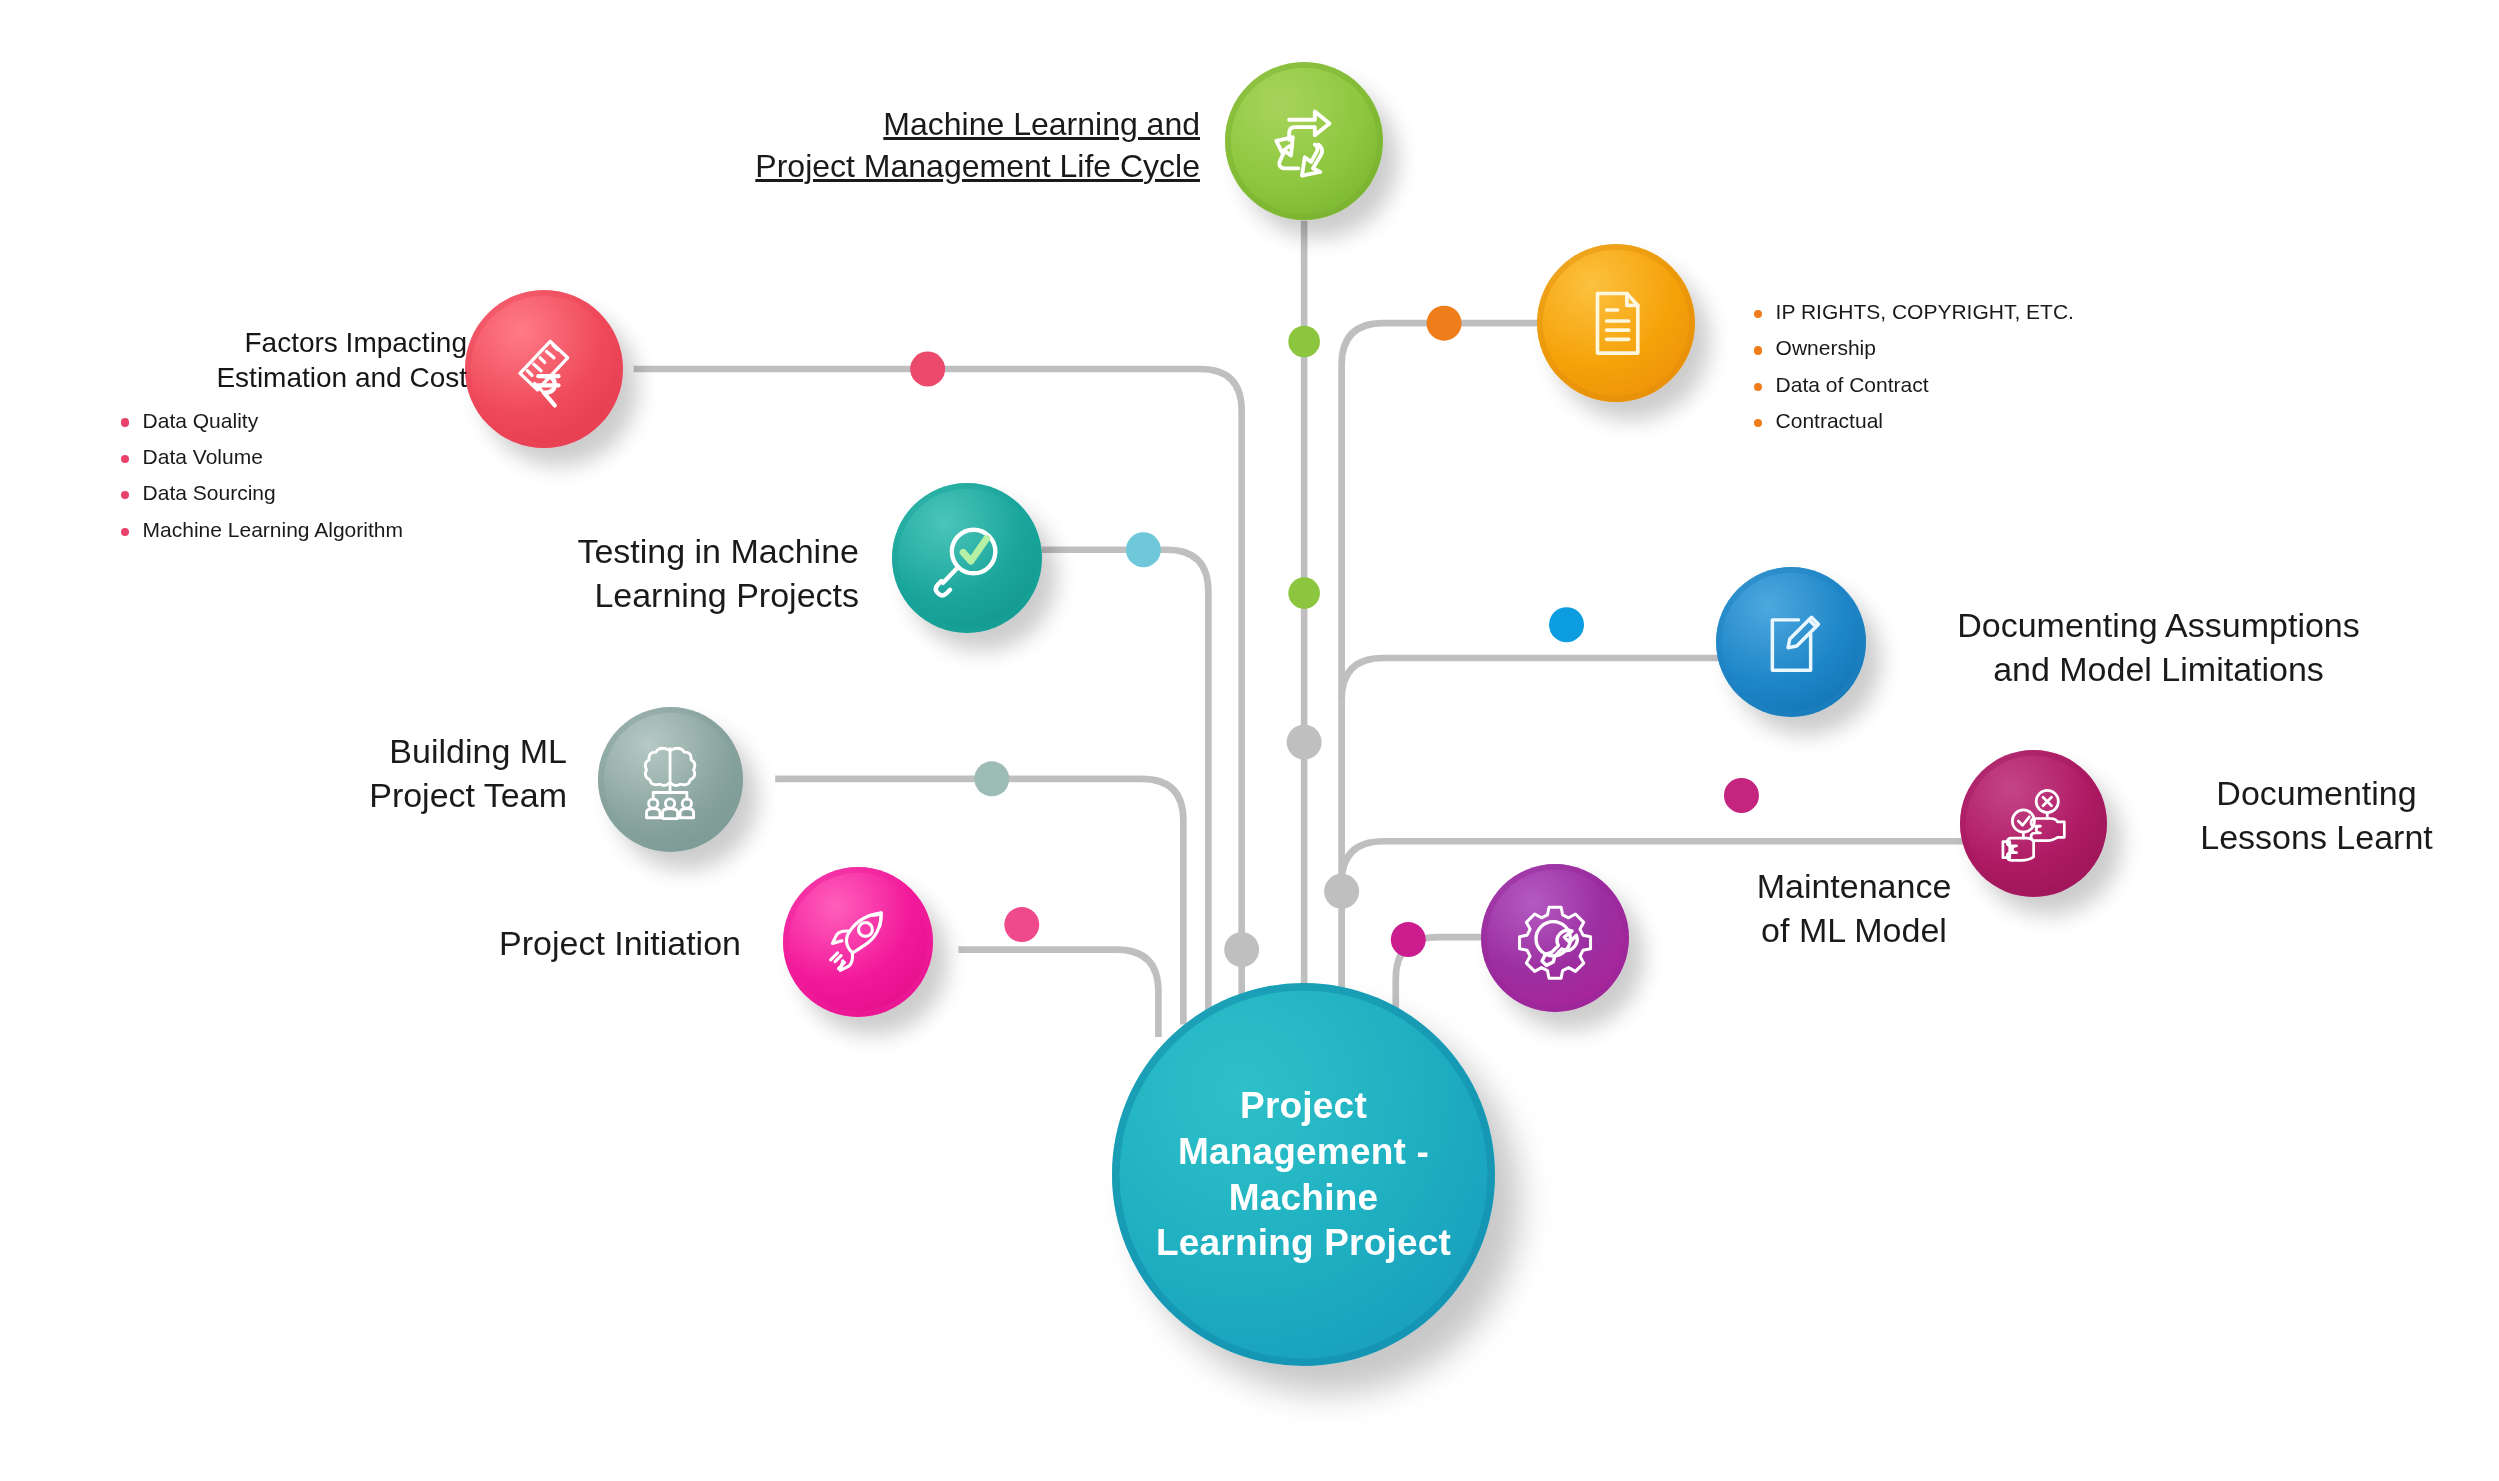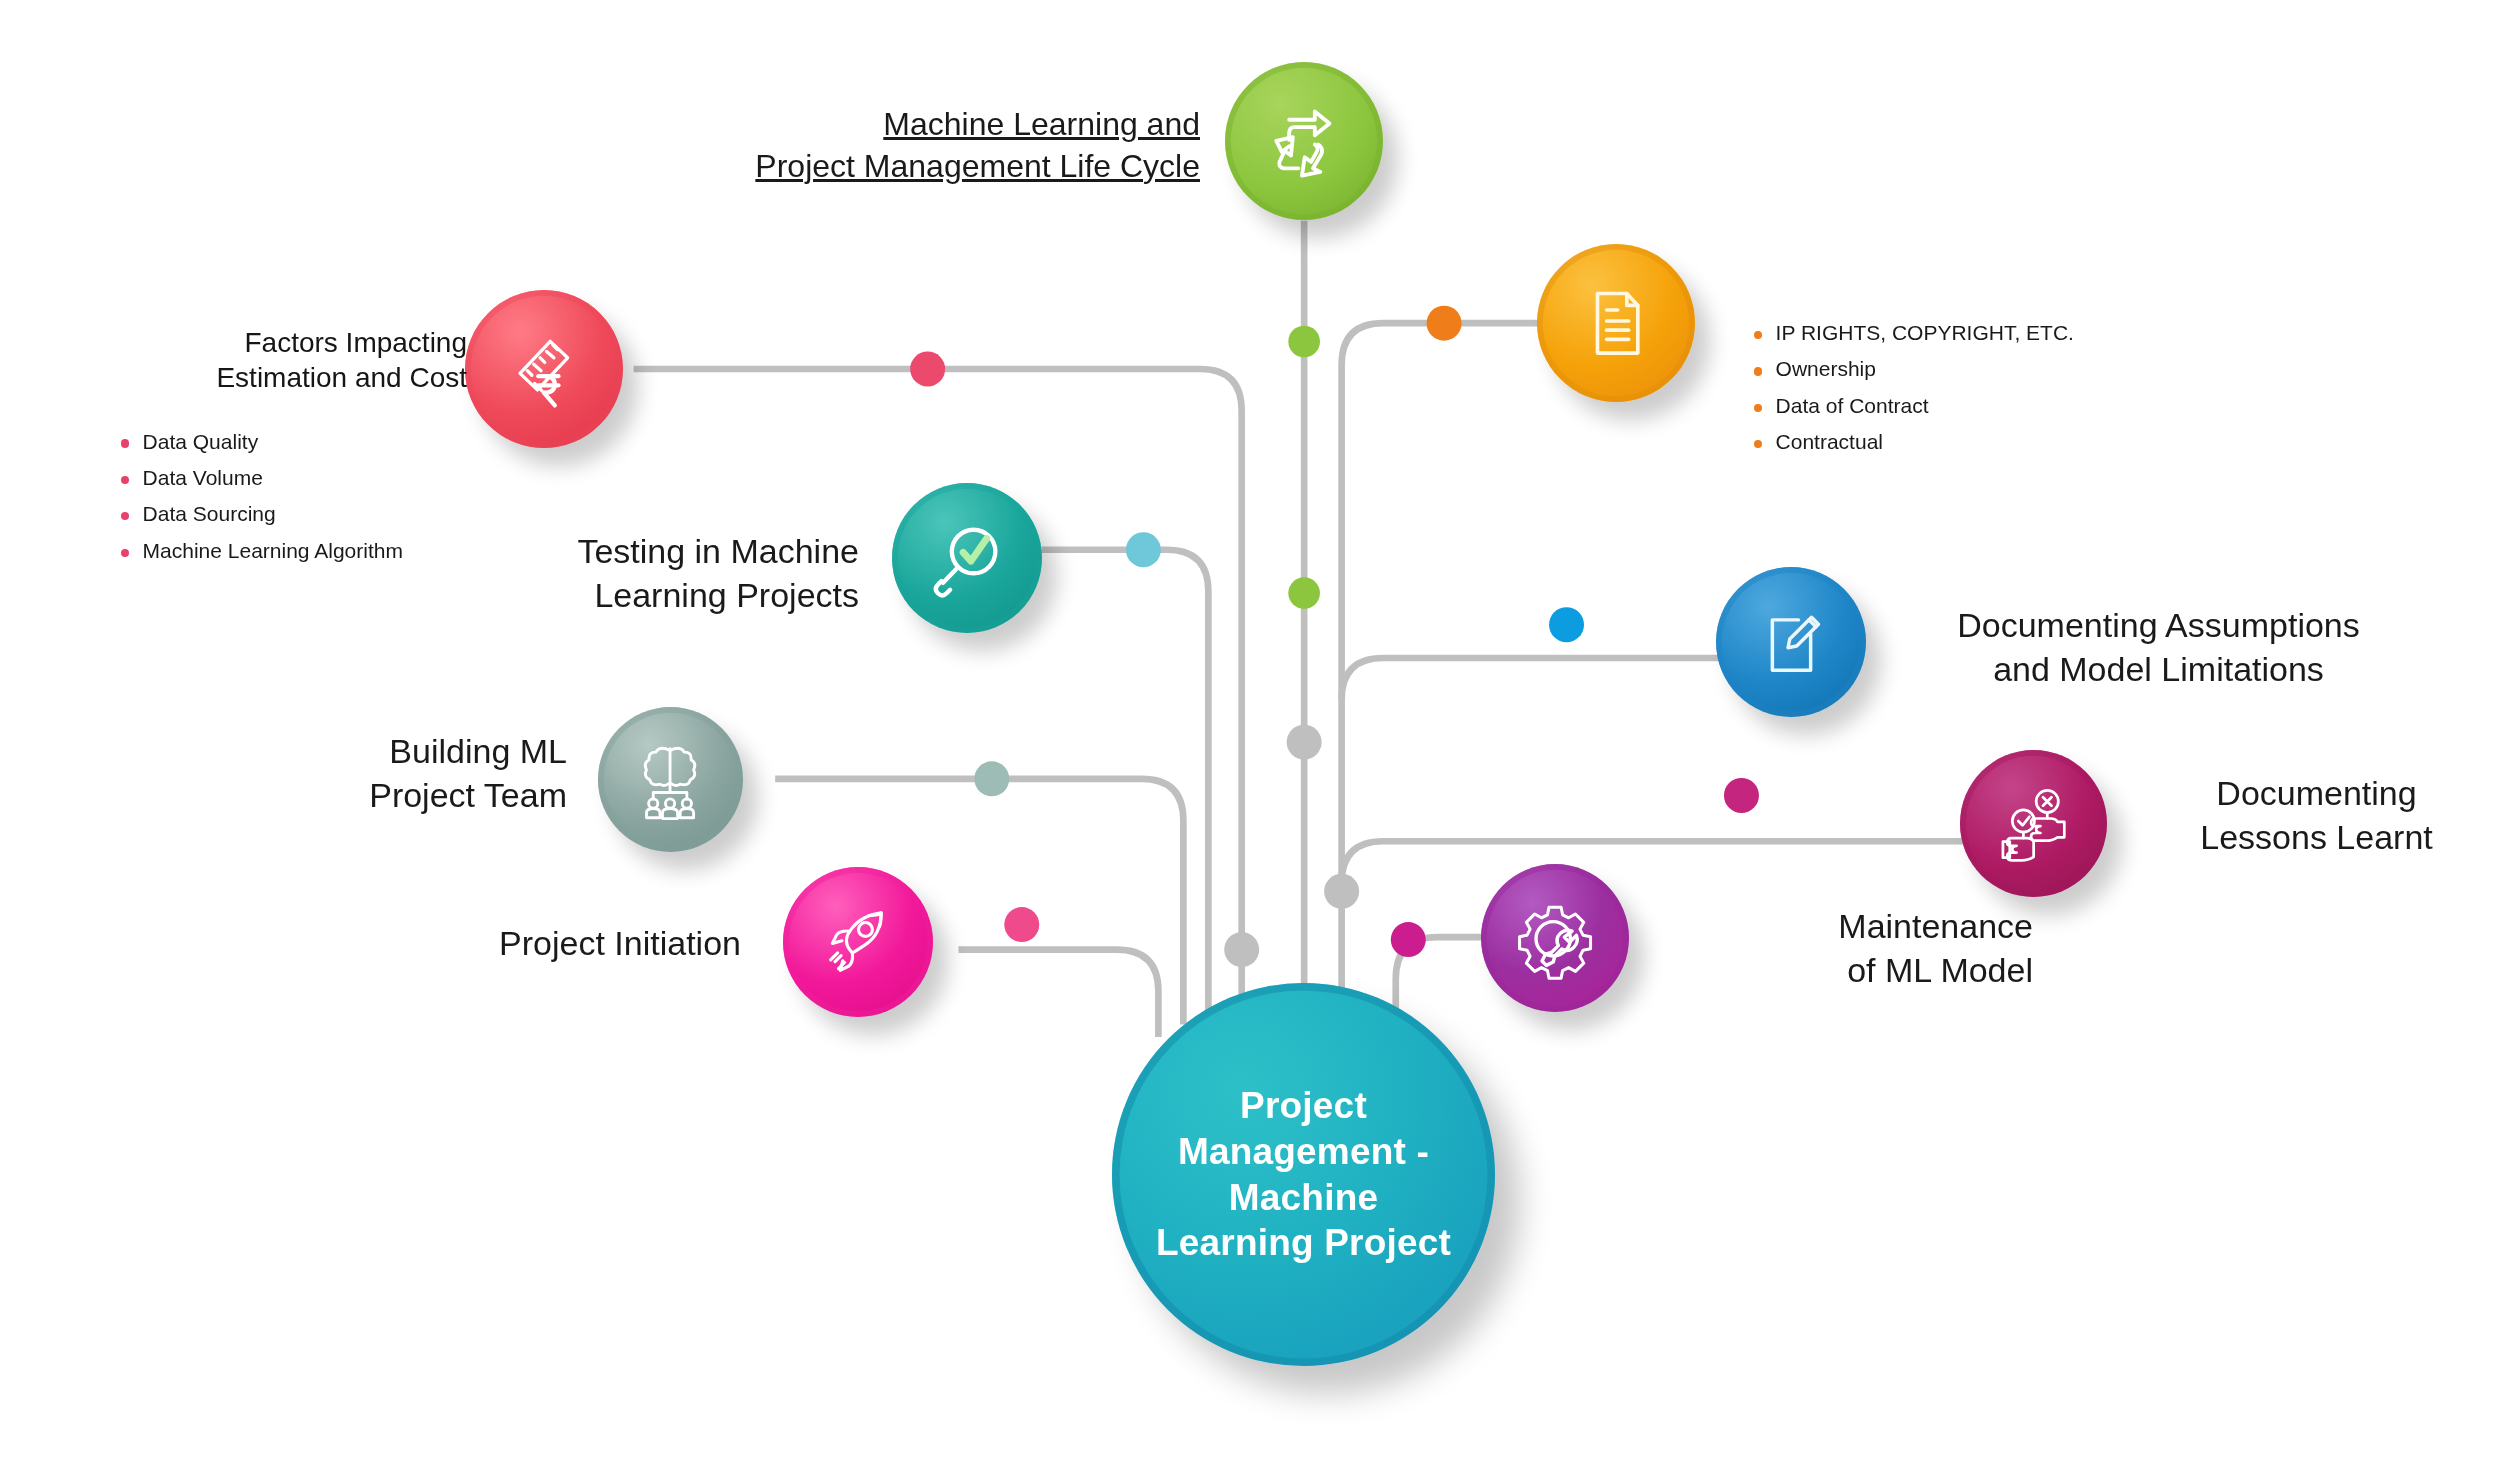--- a/index.html
+++ b/index.html
@@ -9,21 +9,21 @@
 
   .node{position:absolute;border-radius:50%;display:flex;align-items:center;justify-content:center;}
   .node .glyph{width:58%;height:58%;display:block;}
   .node .glyph svg{width:100%;height:100%;display:block;overflow:visible;}
 
   .lbl{position:absolute;color:#1a1a1a;font-size:34px;line-height:1.30;white-space:pre-line;}
   .lbl.r{text-align:right;}
   .lbl.l{text-align:left;}
 
   .head{font-size:28px;line-height:1.26;color:#161616;white-space:pre-line;}
-  .bullets{margin-top:33px;}
+  .bullets{margin-top:12px;}
   .bul{display:flex;align-items:flex-start;margin-bottom:10.8px;}
   .bul .dot{width:8.3px;height:8.3px;border-radius:50%;margin-top:10.8px;margin-right:13.3px;flex:0 0 auto;}
   .bul .btxt{font-size:21px;line-height:1.22;color:#1a1a1a;}
 
   .hub{position:absolute;border-radius:50%;display:flex;align-items:center;justify-content:center;}
   .hub .htxt{color:#ffffff;font-weight:bold;font-size:37px;line-height:1.24;text-align:center;white-space:pre-line;letter-spacing:0.2px;}
 </style>
 </head>
 <body>
 
@@ -261,17 +261,17 @@
               background:radial-gradient(circle at 35% 26%, #b35ac2 0%, #9c2fa0 48%, #b01d93 100%);
               box-shadow:0 0 0 5.8px rgba(150,40,155,.45) inset, 15px 18.3px 21.7px rgba(0,0,0,.20);">
     <span class="glyph">
       <svg viewBox="0 0 100 100" fill="none" stroke="#ffffff" stroke-width="4" stroke-linejoin="round" stroke-linecap="round">
         <path d="M42 13 L58 13 L60 23 L68 27 L77 22 L88 33 L83 42 L87 50 L97 52 L97 68 L87 70 L83 78 L88 87 L77 98 L68 93 L60 97 L58 107 L42 107 L40 97 L32 93 L23 98 L12 87 L17 78 L13 70 L3 68 L3 52 L13 50 L17 42 L12 33 L23 22 L32 27 L40 23 Z" transform="translate(0,-6) scale(0.88) translate(7,10)"></path>
         <circle cx="48" cy="51" r="20"></circle>
         <path d="M64 36 Q56 33 50 39 Q44 45 48 53 L40 61 L33 63 L29 71 L34 76 L42 72 L44 65 L52 57 Q60 61 66 55 Q72 49 69 41 L61 49 L55 43 Z" transform="translate(6,6)"></path>
       </svg>
     </span>
   </div>
-  <div class="lbl l" style="left:1675px;top:904px;width:358px;text-align:right;">Maintenance
+  <div class="lbl l" style="left:1675px;top:864px;width:358px;text-align:center;">Maintenance
 of ML Model</div>
 
 </div>
 
 
 </body></html>

